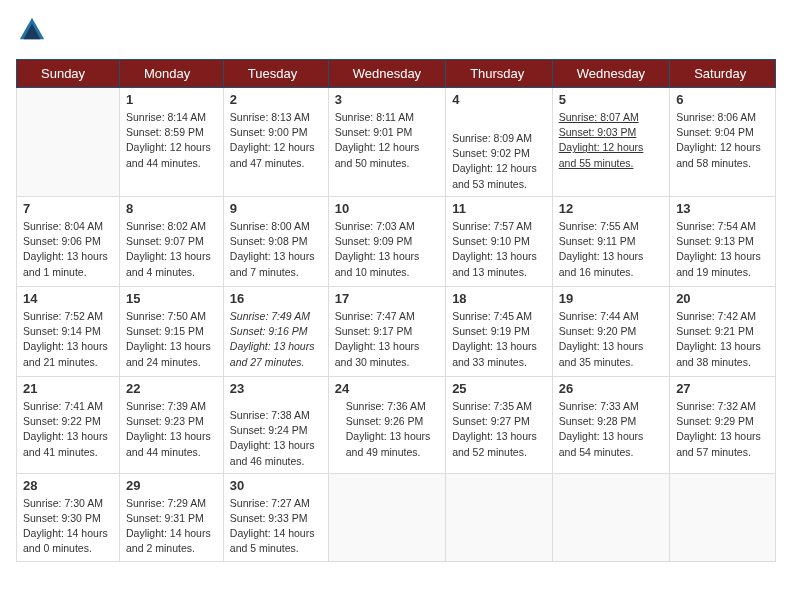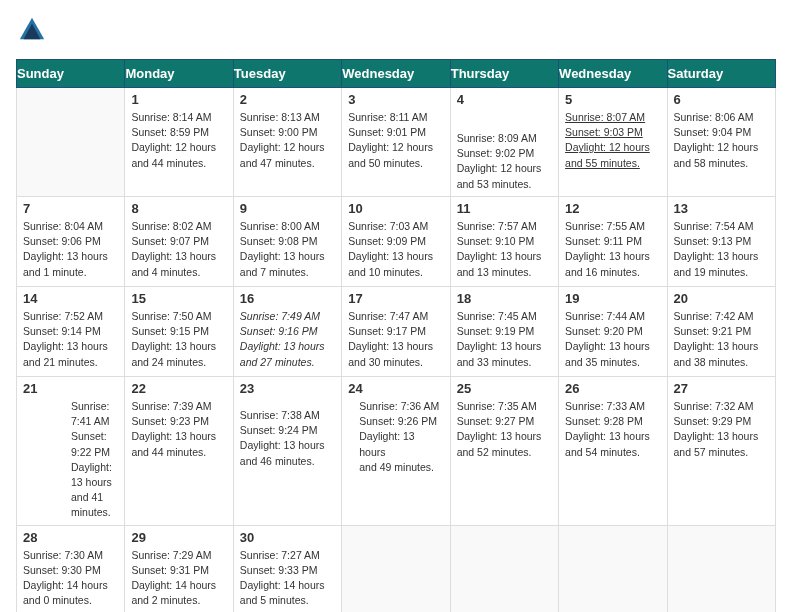--- a/index.html
+++ b/index.html
@@ -46,25 +46,25 @@
     .location-title {
       font-size: 16px;
       color: #333;
     }
     .calendar {
       width: 100%;
       border-collapse: collapse;
       border: 1px solid #ccc;
     }
     .calendar th {
-      background-color: #0f766e;
+      background-color: #7f1d1d;
       color: #fff;
       font-size: 13px;
-      font-weight: bold;
-      padding: 6px 0;
+      font-weight: normal;
+      padding: 6px 24px;
       text-align: left;
       border: 1px solid #1a5276;
     }
     .calendar td {
       width: calc(100% / 7);
       vertical-align: top;
       padding: 4px 6px;
       border: 1px solid #ddd;
       background: #fff;
       min-height: 80px;
@@ -267,21 +267,21 @@
           <div class="day-number">20</div>
           <div class="day-info" style="white-space: pre-line;">Sunrise: 7:42 AM
 Sunset: 9:21 PM
 Daylight: 13 hours
 and 38 minutes.</div>
         </td>
       </tr>
       <tr class="week-row">
         <td>
           <div class="day-number">21</div>
-          <div class="day-info" style="white-space: pre-line; margin-left: 48px;">Sunrise: 7:41 AM
+          <div class="day-info" style="white-space: pre-line;">Sunrise: 7:41 AM
 Sunset: 9:22 PM
 Daylight: 13 hours
 and 41 minutes.</div>
         </td>
         <td>
           <div class="day-number">22</div>
           <div class="day-info" style="white-space: pre-line;">Sunrise: 7:39 AM
 Sunset: 9:23 PM
 Daylight: 13 hours
 and 44 minutes.</div>

